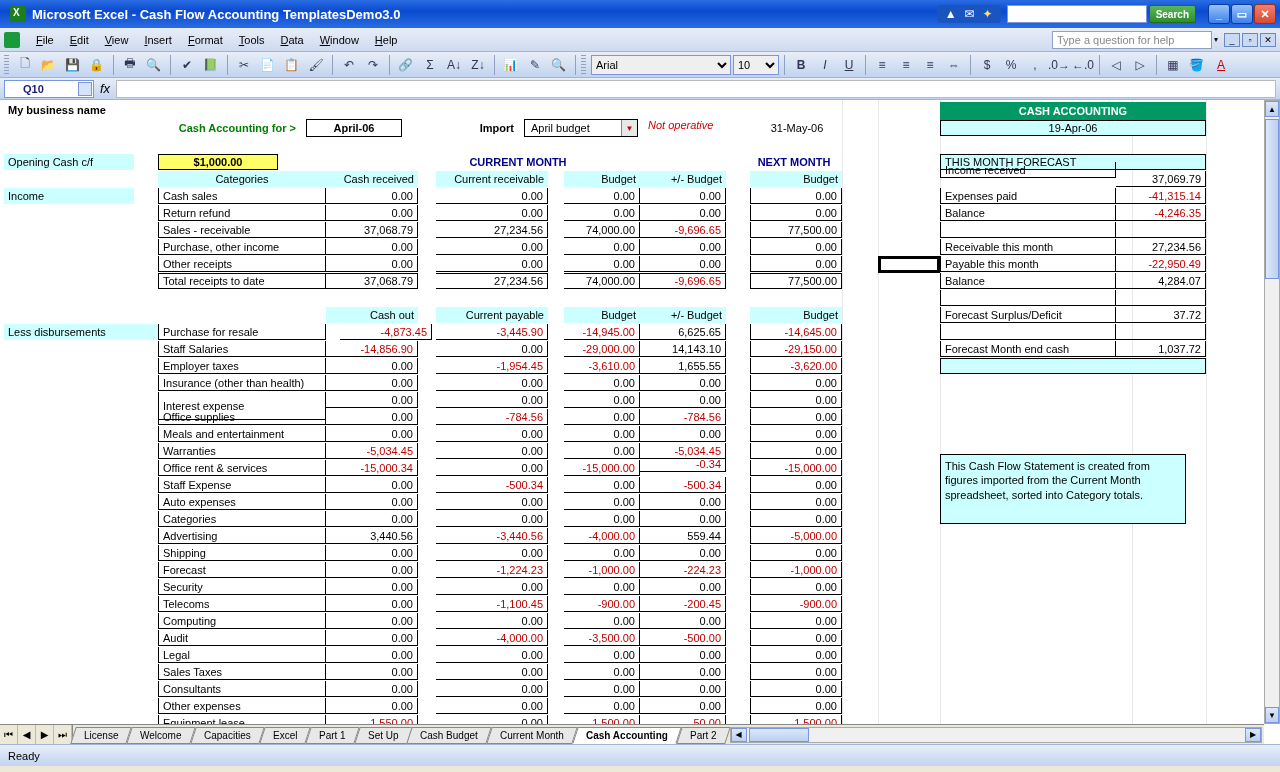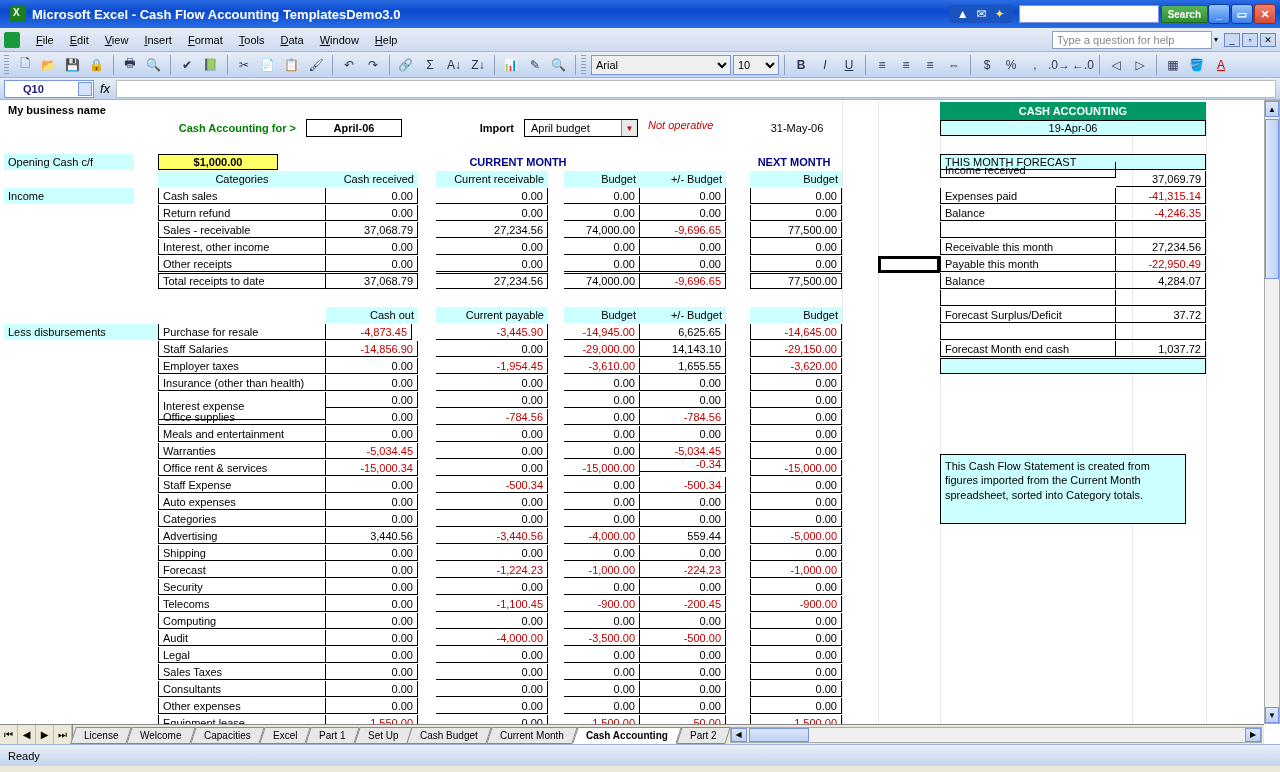--- a/index.html
+++ b/index.html
@@ -4,21 +4,21 @@
 <style>
 * { box-sizing: border-box; margin: 0; padding: 0; }
 html, body { width: 1280px; height: 772px; overflow: hidden; font-family: Tahoma, Arial, sans-serif; font-size: 11px; background: #ece9d8; }
 .titlebar { height: 28px; background: linear-gradient(#2a6de2,#0a4ad0 40%,#2a6de2); color: #fff; display: flex; align-items: center; padding: 0 4px; }
 .titlebar .excel-icon { width: 16px; height: 16px; background: #1c7e1c; margin: 0 6px; display: inline-block; border-radius: 2px; position: relative; }
 .titlebar .excel-icon::after { content: "X"; color: #fff; font-weight: bold; font-size: 10px; position: absolute; left: 3px; top: 1px; }
 .titlebar .title { font-weight: bold; font-size: 13px; flex: 0 0 auto; }
 .titlebar .title-spacer { flex: 1; }
 .titlebar .tb-icons { display: flex; align-items: center; gap: 8px; background: #1a54c0; padding: 2px 8px; border-radius: 4px; margin-right: 6px; }
 .titlebar .tb-icon { font-size: 12px; color: #fff; }
-.search-wrap { display: flex; align-items: flex-end; gap: 2px; margin-right: 0; }
+.search-wrap { display: flex; align-items: flex-end; gap: 2px; margin-right: 12px; }
 .search-wrap input { width: 140px; height: 18px; border: 1px solid #7a96df; font-size: 11px; padding: 0 4px; }
 .search-wrap button { height: 18px; background: linear-gradient(#5ab55a,#2d8f2d); color: #fff; border: 1px solid #1f6b1f; font-size: 10px; padding: 0 6px; font-weight: bold; border-radius: 2px; }
 .winbtns { display: flex; gap: 1px; }
 .winbtn { width: 22px; height: 20px; background: linear-gradient(#98c2fa,#3c81e8); border: 1px solid #0a3ba3; border-radius: 3px; color: #fff; font-weight: bold; font-size: 11px; display: flex; align-items: center; justify-content: center; }
 .winbtn.close { background: linear-gradient(#f08070,#d84a32); border-color: #9e2c1c; }
 .menubar { height: 24px; background: linear-gradient(#e8eef7,#cfdaf0); display: flex; align-items: center; padding: 0 4px; border-bottom: 1px solid #a0b4d8; }
 .menubar .app-icon { width: 16px; height: 16px; background: #1a9a3a; margin-right: 8px; border-radius: 2px; }
 .menubar .mi { padding: 2px 8px; }
 .menubar .mi u { text-decoration: underline; }
 .menubar .spacer { flex: 1; }
@@ -241,21 +241,21 @@
       <div class="cell right border-r border-b" style="left: 436px; top: 105px; width: 112px; height: 16px;">0.00</div>
       <div class="cell right border-r border-b" style="left: 564px; top: 105px; width: 76px; height: 16px;">0.00</div>
       <div class="cell right border-r border-b" style="left: 640px; top: 105px; width: 86px; height: 16px;">0.00</div>
       <div class="cell right border-l border-r border-b" style="left: 750px; top: 105px; width: 92px; height: 16px;">0.00</div>
       <div class="cell left border-l border-r border-b" style="left: 158px; top: 122px; width: 168px; height: 16px;">Sales - receivable</div>
       <div class="cell right border-r border-b" style="left: 326px; top: 122px; width: 92px; height: 16px;">37,068.79</div>
       <div class="cell right border-r border-b" style="left: 436px; top: 122px; width: 112px; height: 16px;">27,234.56</div>
       <div class="cell right border-r border-b" style="left: 564px; top: 122px; width: 76px; height: 16px;">74,000.00</div>
       <div class="cell right border-r border-b neg" style="left: 640px; top: 122px; width: 86px; height: 16px;">-9,696.65</div>
       <div class="cell right border-l border-r border-b" style="left: 750px; top: 122px; width: 92px; height: 16px;">77,500.00</div>
-      <div class="cell left border-l border-r border-b" style="left: 158px; top: 139px; width: 168px; height: 16px;">Interest, other income</div>
+      <div class="cell left border-l border-r border-b" style="left: 158px; top: 139px; width: 168px; height: 16px;">Purchase, other income</div>
       <div class="cell right border-r border-b" style="left: 326px; top: 139px; width: 92px; height: 16px;">0.00</div>
       <div class="cell right border-r border-b" style="left: 436px; top: 139px; width: 112px; height: 16px;">0.00</div>
       <div class="cell right border-r border-b" style="left: 564px; top: 139px; width: 76px; height: 16px;">0.00</div>
       <div class="cell right border-r border-b" style="left: 640px; top: 139px; width: 86px; height: 16px;">0.00</div>
       <div class="cell right border-l border-r border-b" style="left: 750px; top: 139px; width: 92px; height: 16px;">0.00</div>
       <div class="cell left border-l border-r border-b" style="left: 158px; top: 156px; width: 168px; height: 16px;">Other receipts</div>
       <div class="cell right border-r border-b" style="left: 326px; top: 156px; width: 92px; height: 16px;">0.00</div>
       <div class="cell right border-r border-b" style="left: 436px; top: 156px; width: 112px; height: 16px;">0.00</div>
       <div class="cell right border-r border-b" style="left: 564px; top: 156px; width: 76px; height: 16px;">0.00</div>
       <div class="cell right border-r border-b" style="left: 640px; top: 156px; width: 86px; height: 16px;">0.00</div>
@@ -267,21 +267,21 @@
       <div class="cell right border-r border-b border-t neg" style="left: 640px; top: 173px; width: 86px; height: 16px;">-9,696.65</div>
       <div class="cell right border-l border-r border-b border-t" style="left: 750px; top: 173px; width: 92px; height: 16px;">77,500.00</div>
       <div class="heavy-sel" style="position: absolute; left: 878px; top: 156px; width: 62px; height: 17px;"></div>
       <div class="cell right fill-cyan" style="left: 326px; top: 207px; width: 92px; height: 16px;">Cash out</div>
       <div class="cell right fill-cyan" style="left: 436px; top: 207px; width: 112px; height: 16px;">Current payable</div>
       <div class="cell right fill-cyan" style="left: 564px; top: 207px; width: 76px; height: 16px;">Budget</div>
       <div class="cell right fill-cyan" style="left: 640px; top: 207px; width: 86px; height: 16px;">+/- Budget</div>
       <div class="cell right fill-cyan" style="left: 750px; top: 207px; width: 92px; height: 16px;">Budget</div>
       <div class="cell left fill-cyan" style="left: 4px; top: 224px; width: 154px; height: 16px;">Less disbursements</div>
       <div class="cell left border-l border-r border-b" style="left: 158px; top: 224px; width: 168px; height: 16px;">Purchase for resale</div>
-      <div class="cell right border-r border-b neg" style="left: 320px; top: 224px; width: 92px; height: 16px;">-4,873.45</div>
+      <div class="cell right border-r border-b neg" style="left: 340px; top: 224px; width: 92px; height: 16px;">-4,873.45</div>
       <div class="cell right border-r border-b neg" style="left: 436px; top: 224px; width: 112px; height: 16px;">-3,445.90</div>
       <div class="cell right border-r border-b neg" style="left: 564px; top: 224px; width: 76px; height: 16px;">-14,945.00</div>
       <div class="cell right border-r border-b" style="left: 640px; top: 224px; width: 86px; height: 16px;">6,625.65</div>
       <div class="cell right border-l border-r border-b neg" style="left: 750px; top: 224px; width: 92px; height: 16px;">-14,645.00</div>
       <div class="cell left border-l border-r border-b" style="left: 158px; top: 241px; width: 168px; height: 16px;">Staff Salaries</div>
       <div class="cell right border-r border-b neg" style="left: 326px; top: 241px; width: 92px; height: 16px;">-14,856.90</div>
       <div class="cell right border-r border-b" style="left: 436px; top: 241px; width: 112px; height: 16px;">0.00</div>
       <div class="cell right border-r border-b neg" style="left: 564px; top: 241px; width: 76px; height: 16px;">-29,000.00</div>
       <div class="cell right border-r border-b" style="left: 640px; top: 241px; width: 86px; height: 16px;">14,143.10</div>
       <div class="cell right border-l border-r border-b neg" style="left: 750px; top: 241px; width: 92px; height: 16px;">-29,150.00</div>

